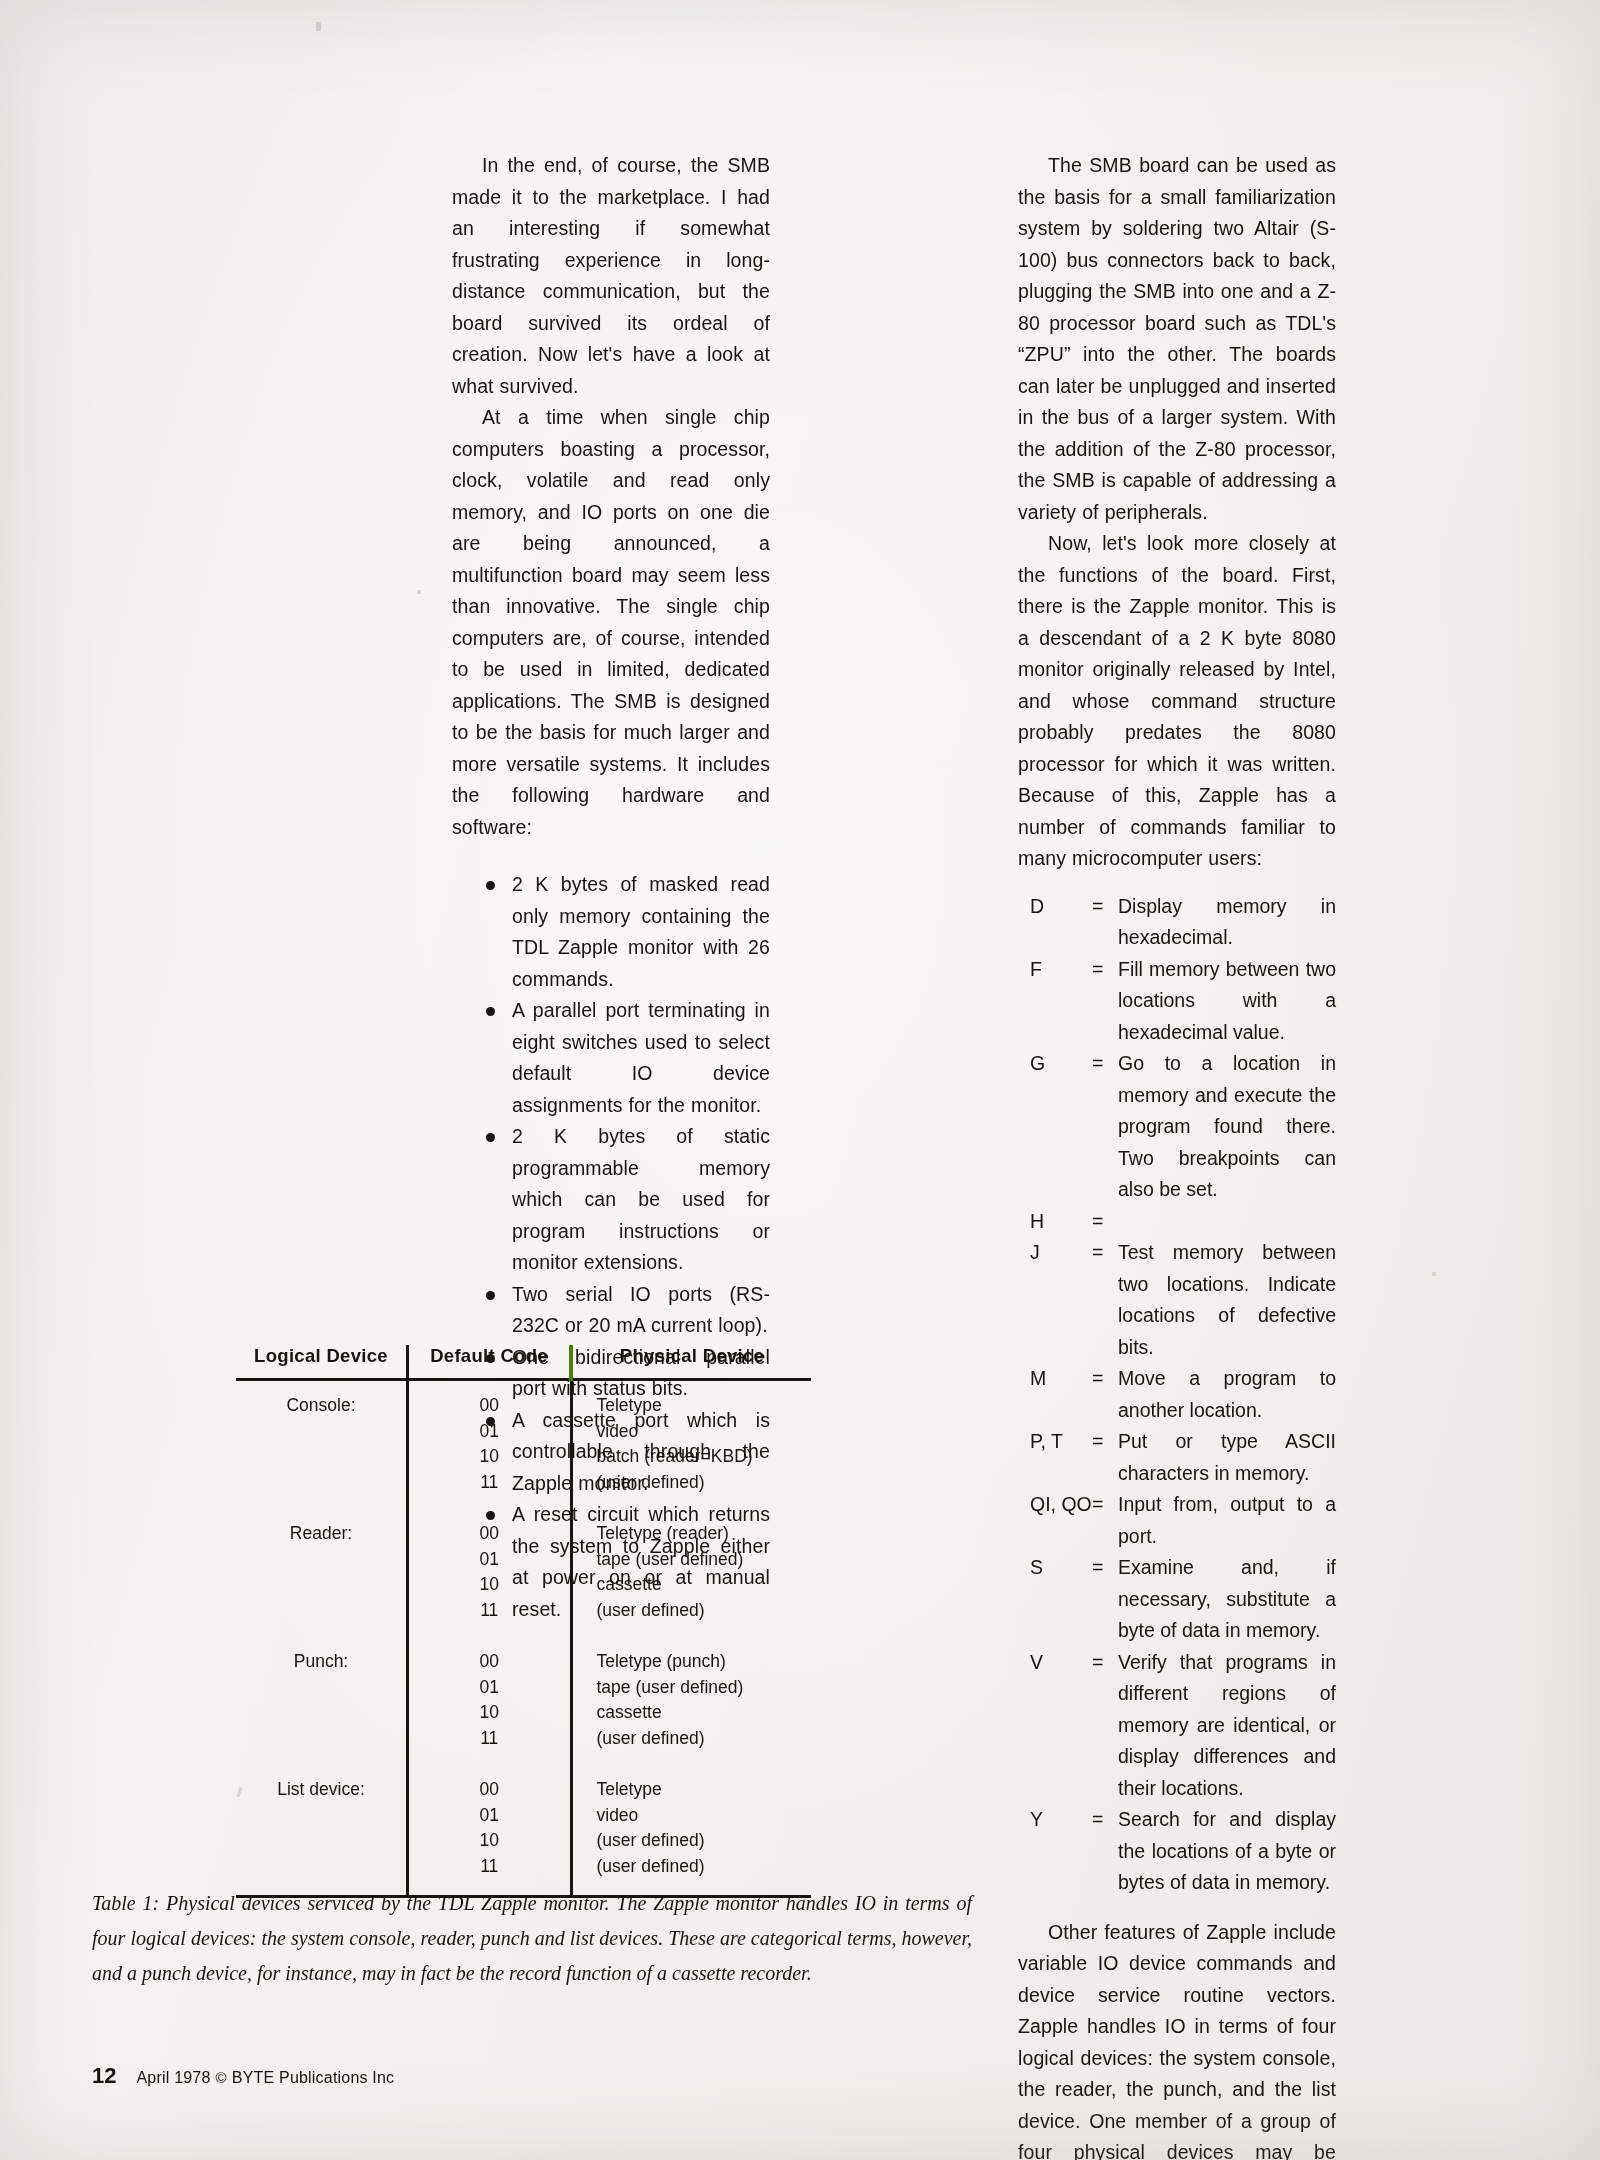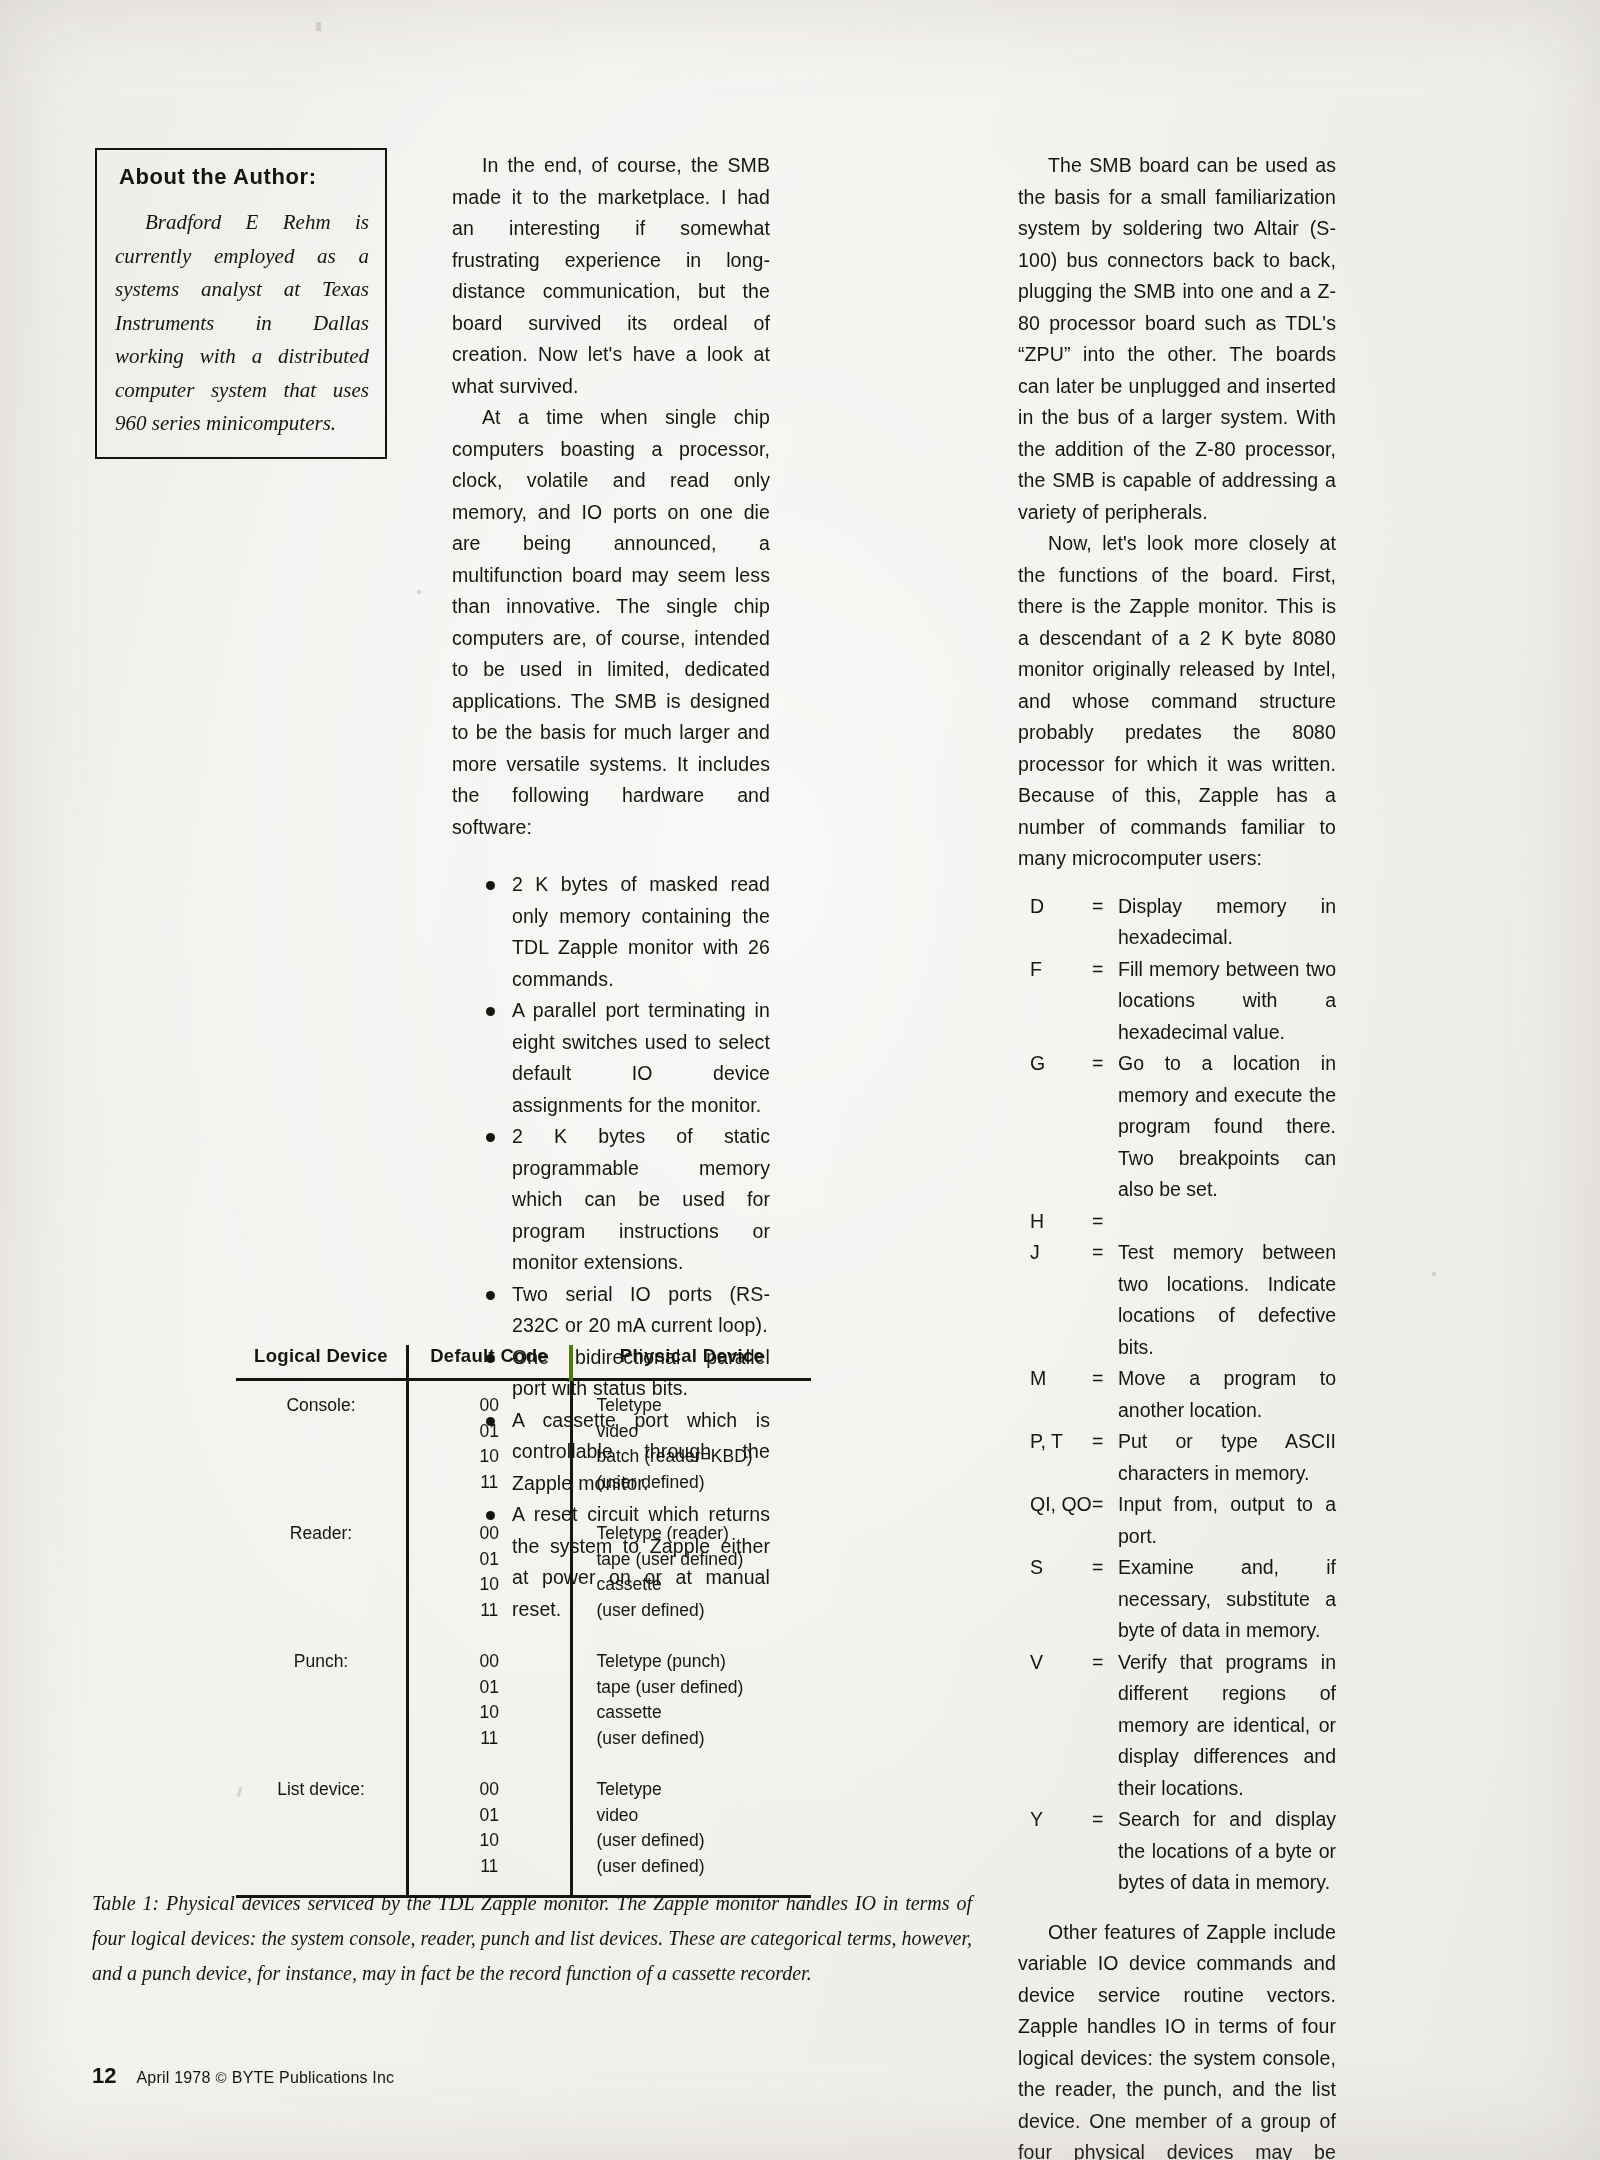--- a/index.html
+++ b/index.html
@@ -237,24 +237,20 @@
   }
 </style>
 </head>
 <body>
 
 <div class="page">
   <div class="paper-tint"></div>
 
   <div class="content">
 
-    <div class="author-box">
-      <div class="author-title">About the Author:</div>
-      <div class="author-bio">Bradford E Rehm is currently employed as a systems analyst at Texas Instruments in Dallas working with a distributed computer system that uses 960 series minicomputers.</div>
-    </div>
 
     <div class="col col-mid">
       <p class="body first">In the end, of course, the SMB made it to the marketplace. I had an interesting if somewhat frustrating experience in long-distance communication, but the board survived its ordeal of creation. Now let's have a look at what survived.</p>
       <p class="body">At a time when single chip computers boasting a processor, clock, volatile and read only memory, and IO ports on one die are being announced, a multifunction board may seem less than innovative. The single chip computers are, of course, intended to be used in limited, dedicated applications. The SMB is designed to be the basis for much larger and more versatile systems. It includes the following hardware and software:</p>
       <ul class="bullets">
         <li class="body">2 K bytes of masked read only memory containing the TDL Zapple monitor with 26 commands.</li>
         <li class="body">A parallel port terminating in eight switches used to select default IO device assignments for the monitor.</li>
         <li class="body">2 K bytes of static programmable memory which can be used for program instructions or monitor extensions.</li>
         <li class="body">Two serial IO ports (RS-232C or 20 mA current loop).</li>
         <li class="body">One bidirectional parallel port with status bits.</li>

